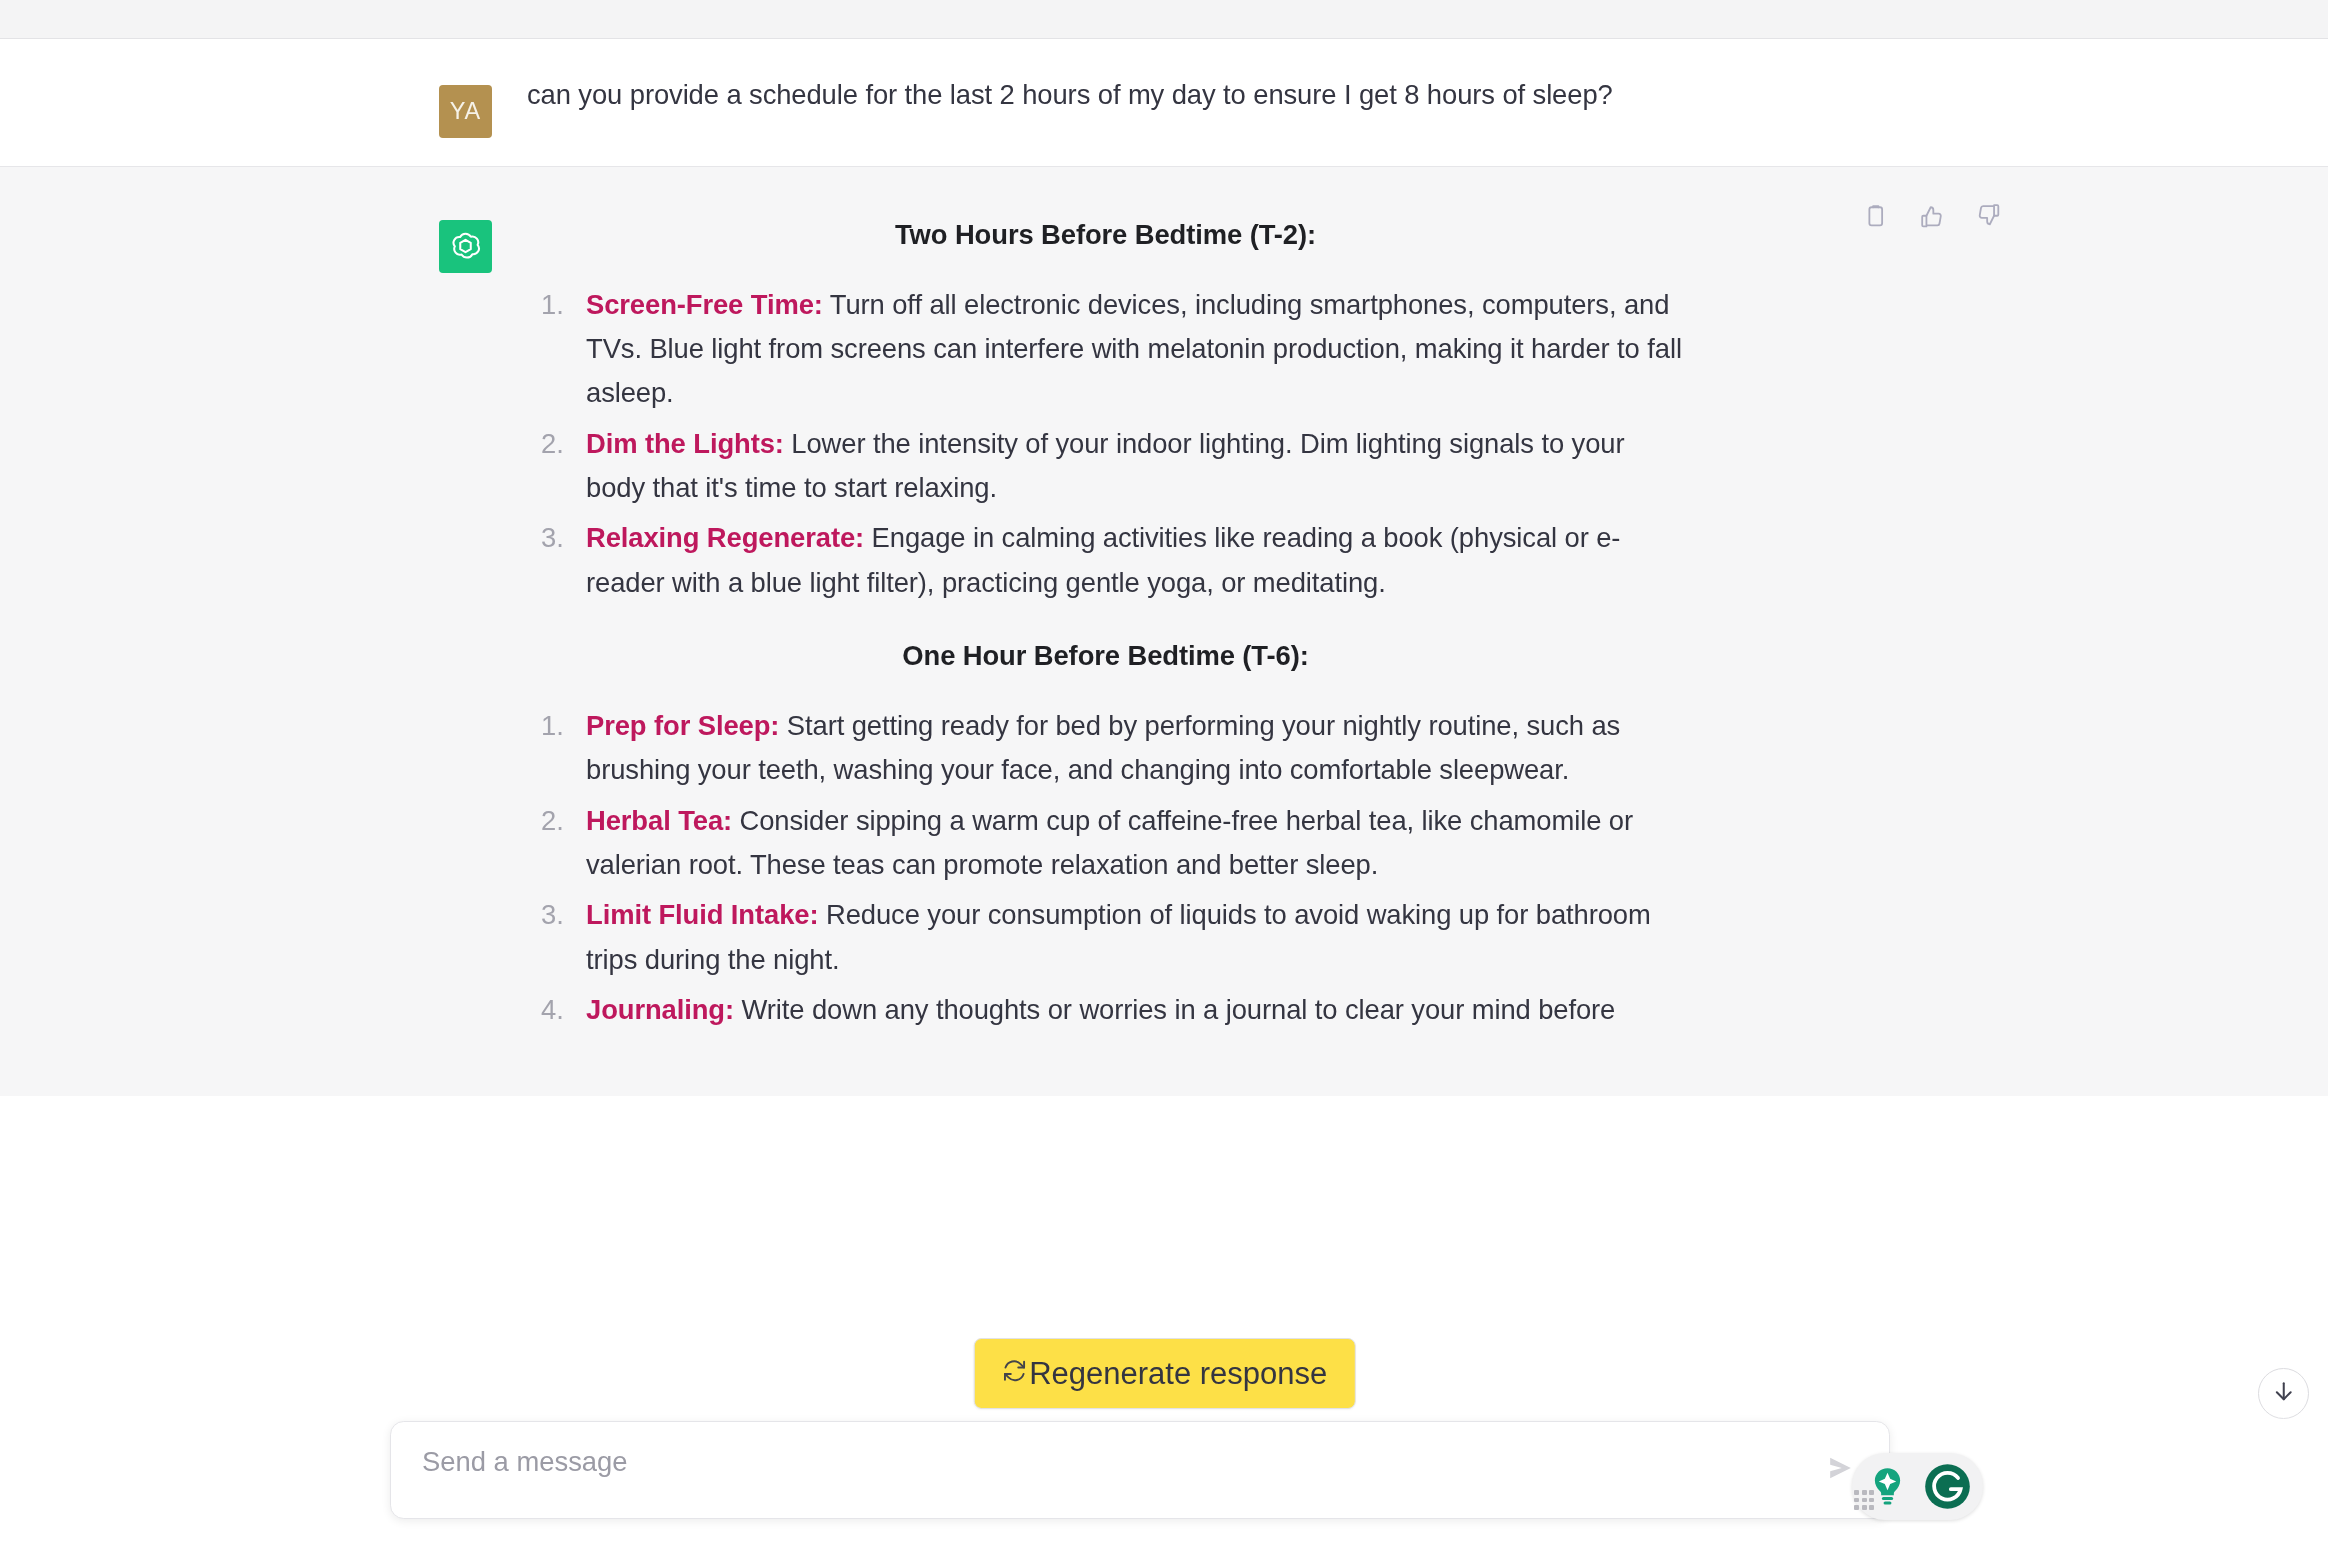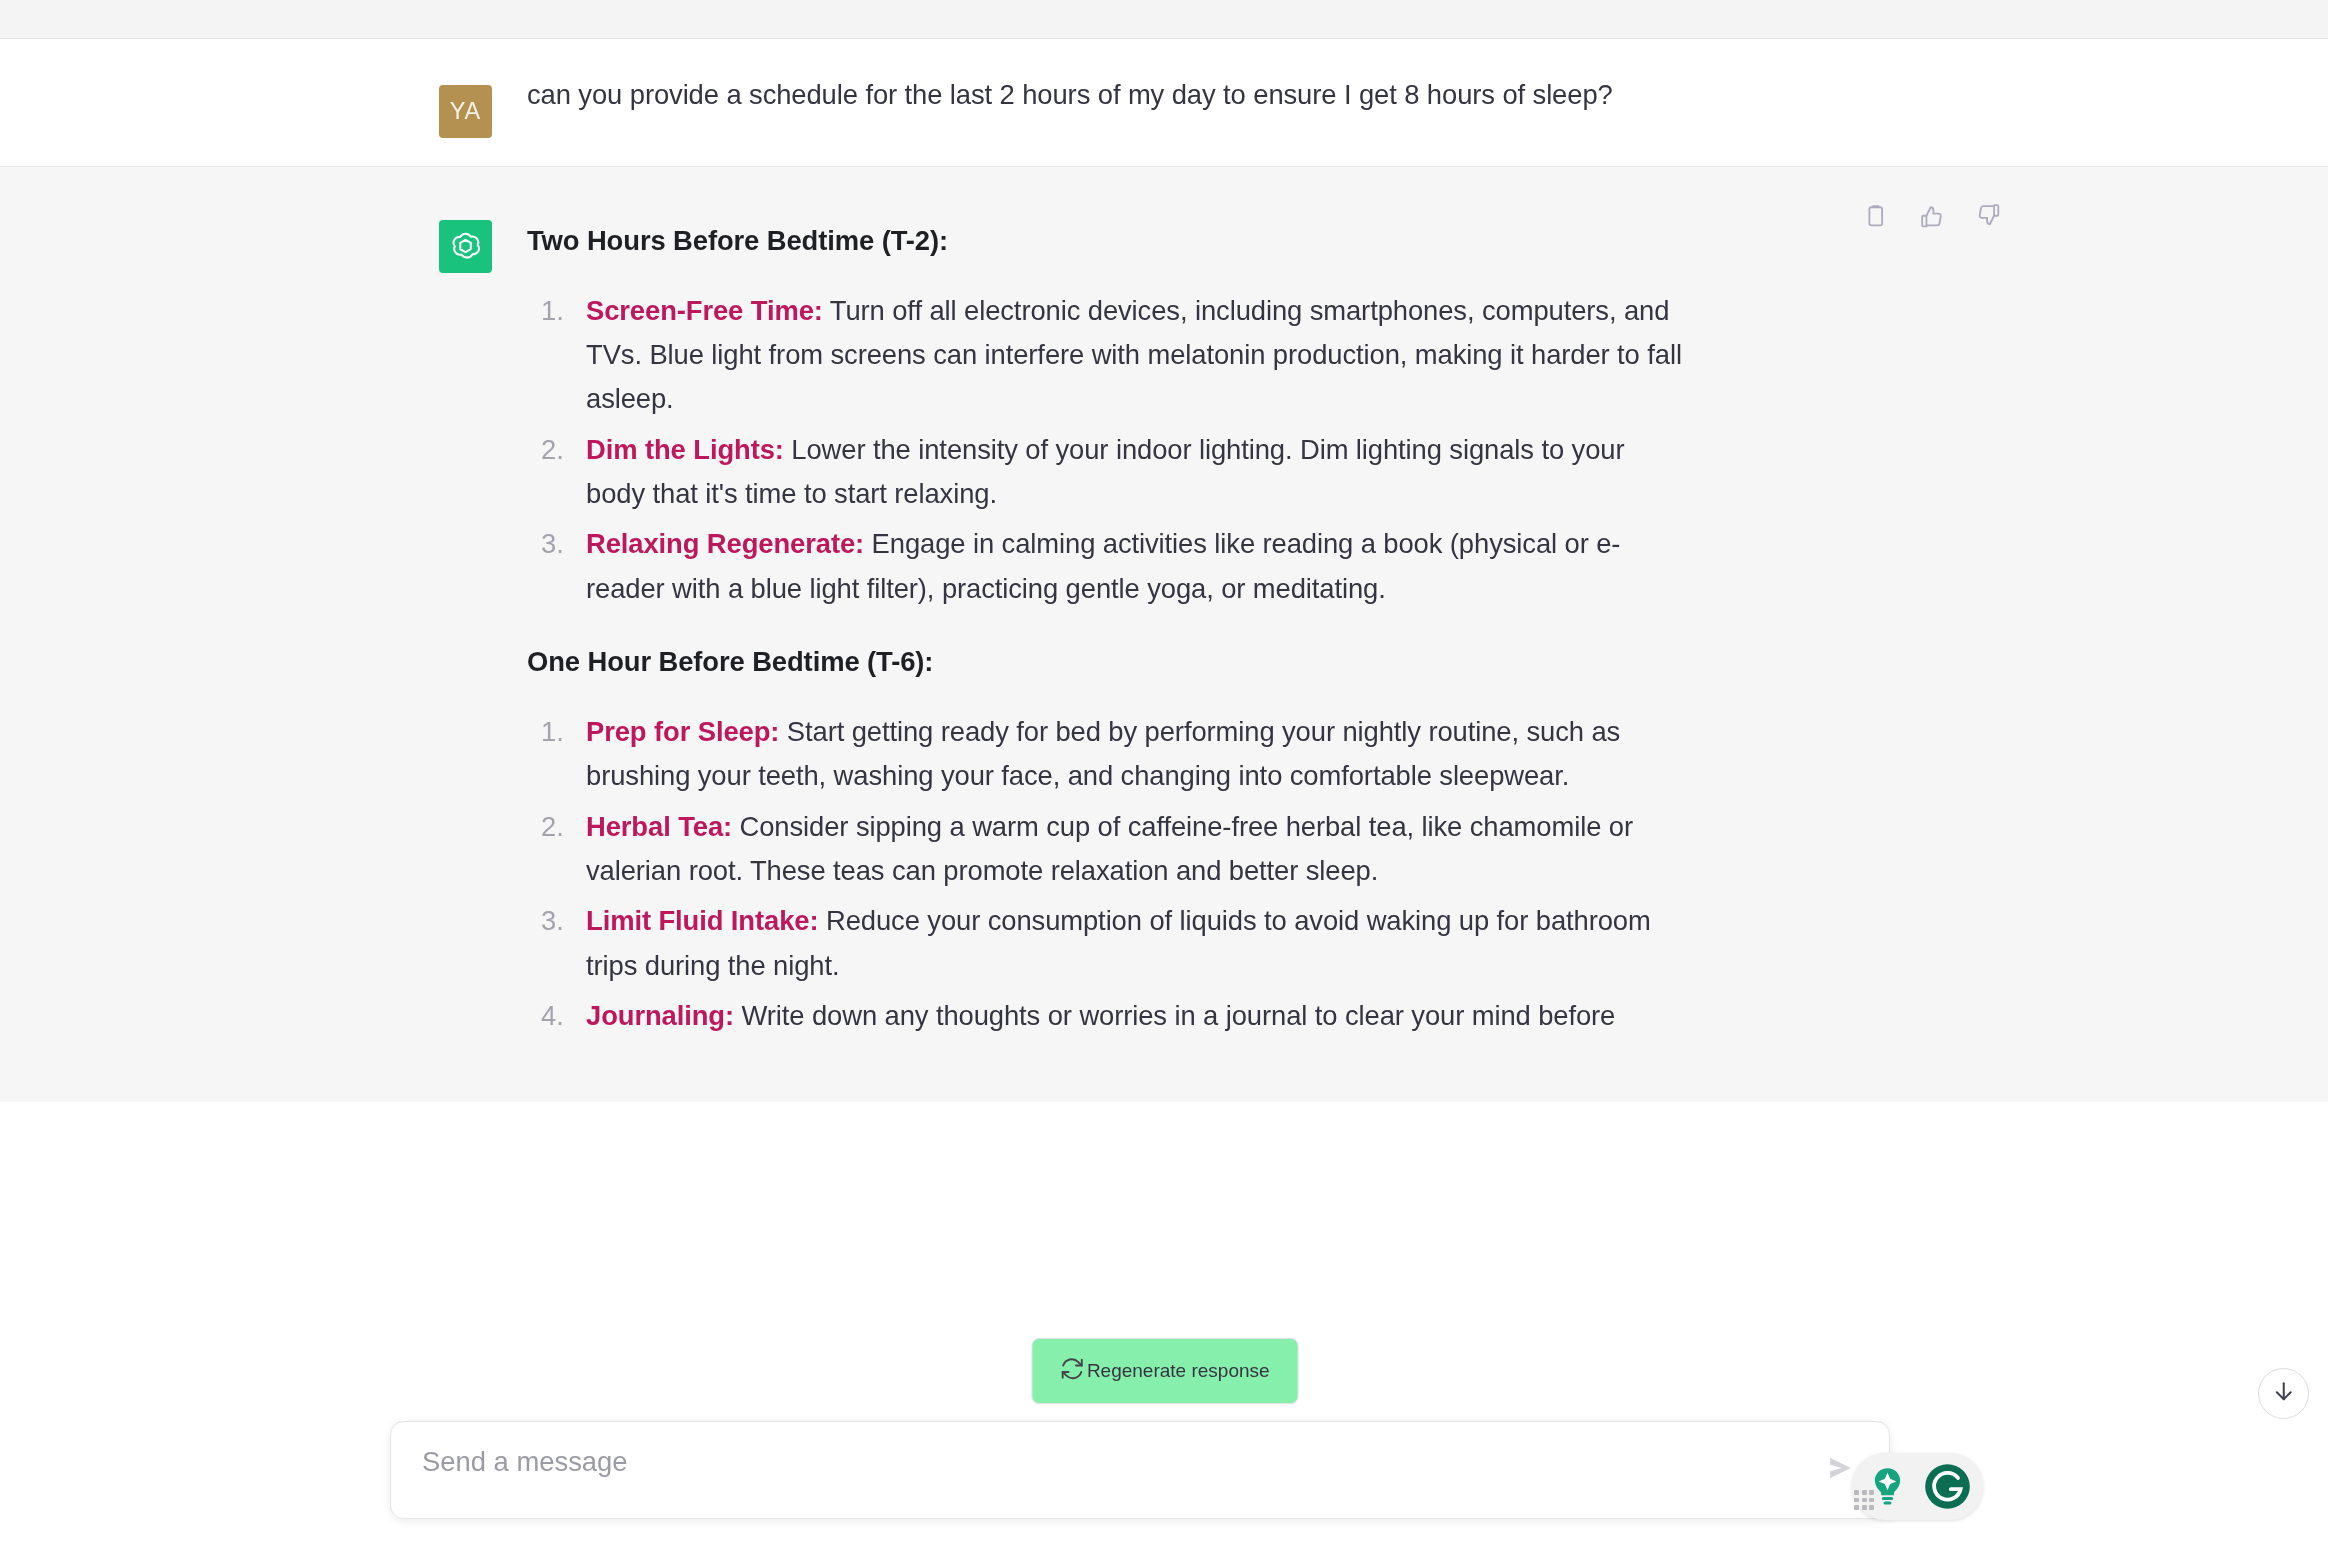--- a/index.html
+++ b/index.html
@@ -94,22 +94,23 @@
   }
   .msg-content p {
     margin-bottom: 29px;
   }
   .msg-content p:last-child { margin-bottom: 0; }
 
   .section-head {
     font-weight: 700;
     color: #1f2024;
     margin-bottom: 25.5px;
-    margin-top: 17px;
+    margin-top: 11px;
     font-size: 27.4px;
+    text-align: center;
   }
 
   ol.steps {
     margin: 0 0 29px 0;
     padding-left: 59px;
     list-style: none;
     counter-reset: stepcounter;
   }
   ol.steps li {
     counter-increment: stepcounter;
@@ -147,25 +148,25 @@
     position: absolute;
     left: 50%;
     transform: translateX(-50%);
     top: 1338px;
     z-index: 40;
   }
   .regen-btn {
     display: inline-flex;
     align-items: center;
     gap: 2px;
-    background: #86efac;
+    background: #fde047;
     border: 1px solid #e2e2e6;
     border-radius: 7.8px;
     padding: 16.7px 27.4px;
-    font-size: 19px;
+    font-size: 31px;
     color: #343541;
     box-shadow: 0 1px 2px rgba(0,0,0,0.04);
     cursor: pointer;
     white-space: nowrap;
   }
   .regen-btn svg { width: 25.5px; height: 25.5px; color: #44444a; }
 
   
   .scroll-bottom {
     position: absolute;

